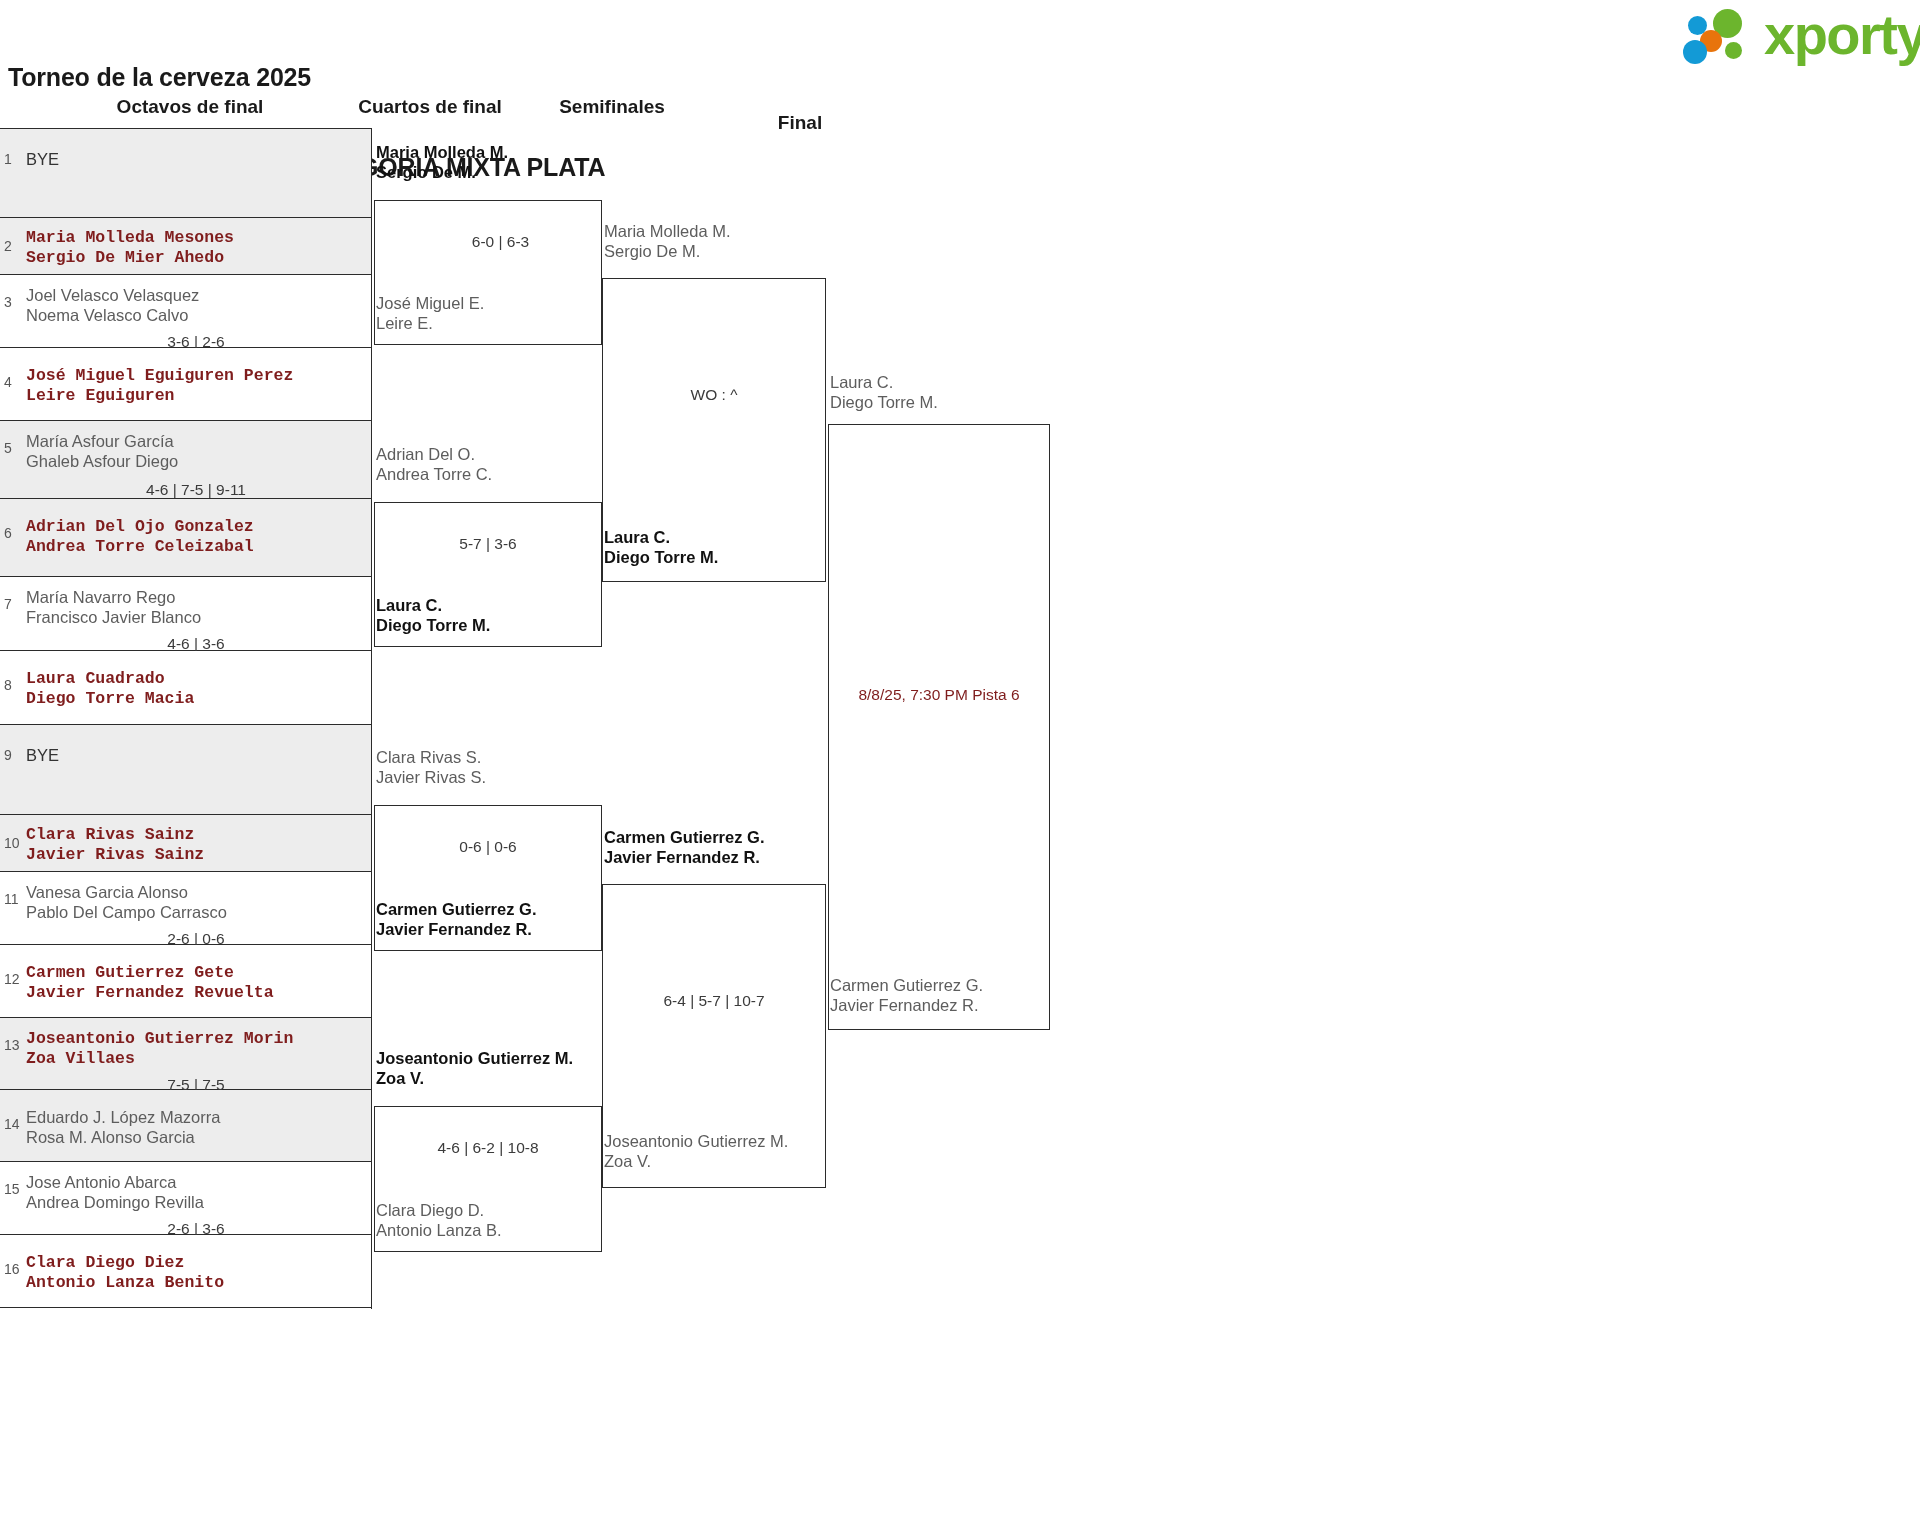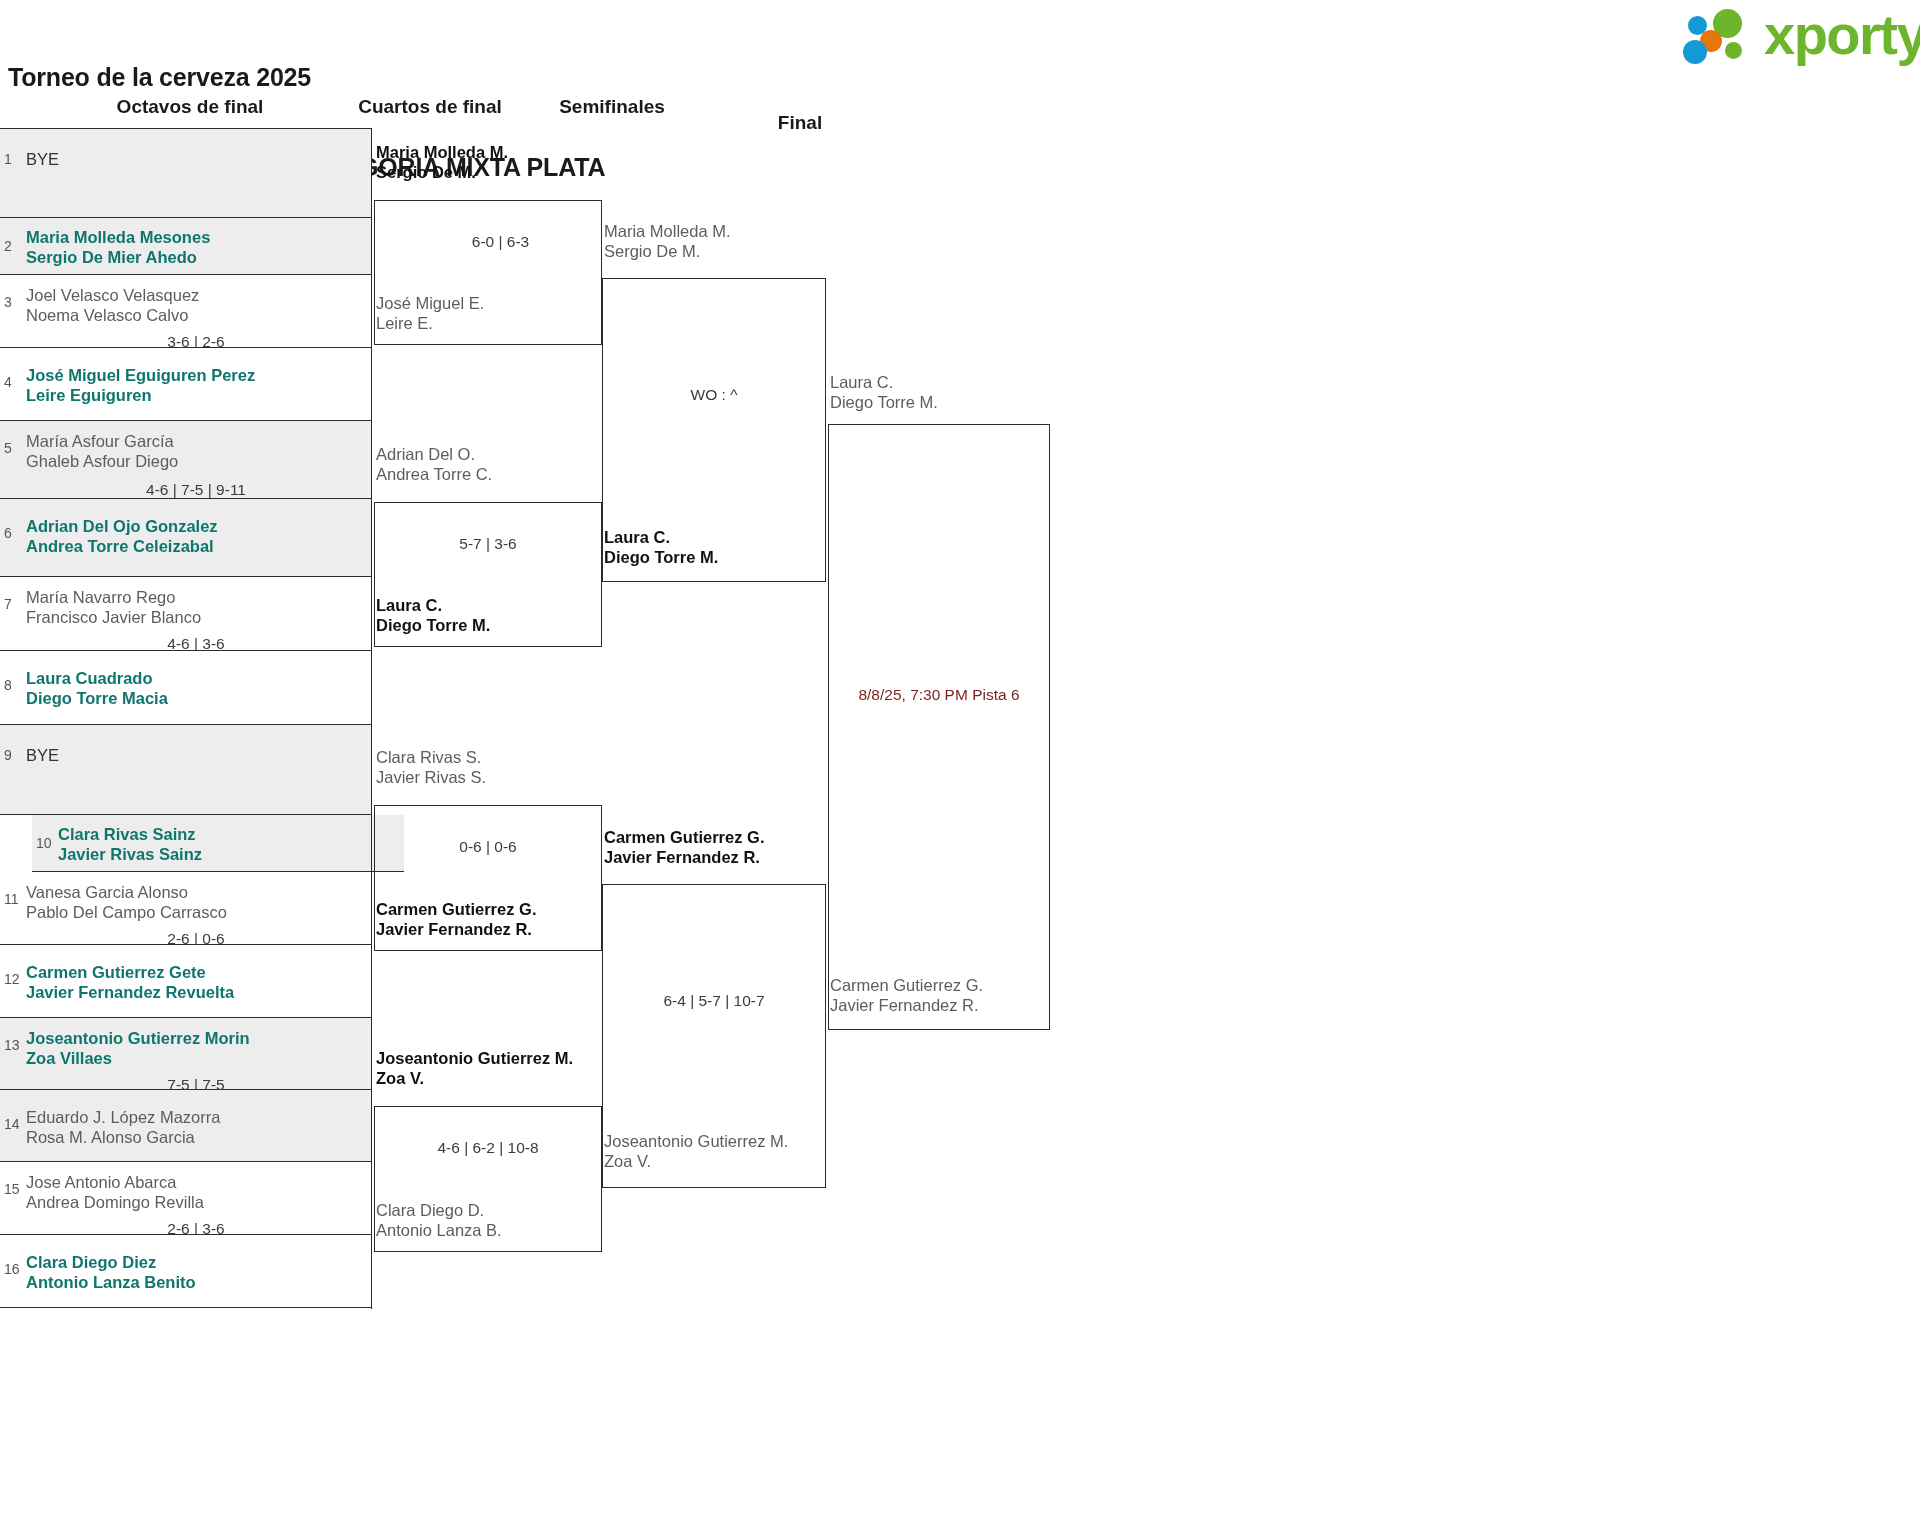--- a/index.html
+++ b/index.html
@@ -89,21 +89,21 @@
     font-size: 14px;
     color: #555555;
   }
   .r1-name {
     position: absolute;
     left: 26px;
     font-size: 16.5px;
     line-height: 19.5px;
     white-space: pre-line;
   }
-  .r1-name.winner { font-weight: bold; color: #0f766e; }
+  .r1-name.winner { font-weight: bold; color: #7f1d1d; font-family: Liberation Mono, monospace; }
   .r1-name.loser  { font-weight: normal; color: #5d5d5d; }
   .r1-name.bye    { font-weight: normal; color: #333333; }
 
   .r1-score {
     position: absolute;
     left: 26px;
     width: 340px;
     text-align: center;
     font-size: 15.5px;
     color: #3b3b3b;
@@ -208,21 +208,21 @@
   <div class="r1-slot plain" style="top:651px; height:74px;">
     <span class="r1-seed" style="top:26px;">8</span>
     <span class="r1-name winner" style="top:18px;">Laura Cuadrado
 Diego Torre Macia</span>
   </div>
 
   <div class="r1-slot shaded" style="top:725px; height:90px;">
     <span class="r1-seed" style="top:22px;">9</span>
     <span class="r1-name bye" style="top:21px;">BYE</span>
   </div>
-  <div class="r1-slot shaded" style="top:815px; height:57px;margin-left:32px;">
+  <div class="r1-slot shaded" style="top:815px; height:57px;">
     <span class="r1-seed" style="top:20px;">10</span>
     <span class="r1-name winner" style="top:10px;">Clara Rivas Sainz
 Javier Rivas Sainz</span>
   </div>
 
   <div class="r1-slot plain" style="top:872px; height:73px;">
     <span class="r1-seed" style="top:19px;">11</span>
     <span class="r1-name loser" style="top:11px;">Vanesa Garcia Alonso
 Pablo Del Campo Carrasco</span>
     <span class="r1-score" style="top:58px;">2-6 | 0-6</span>

